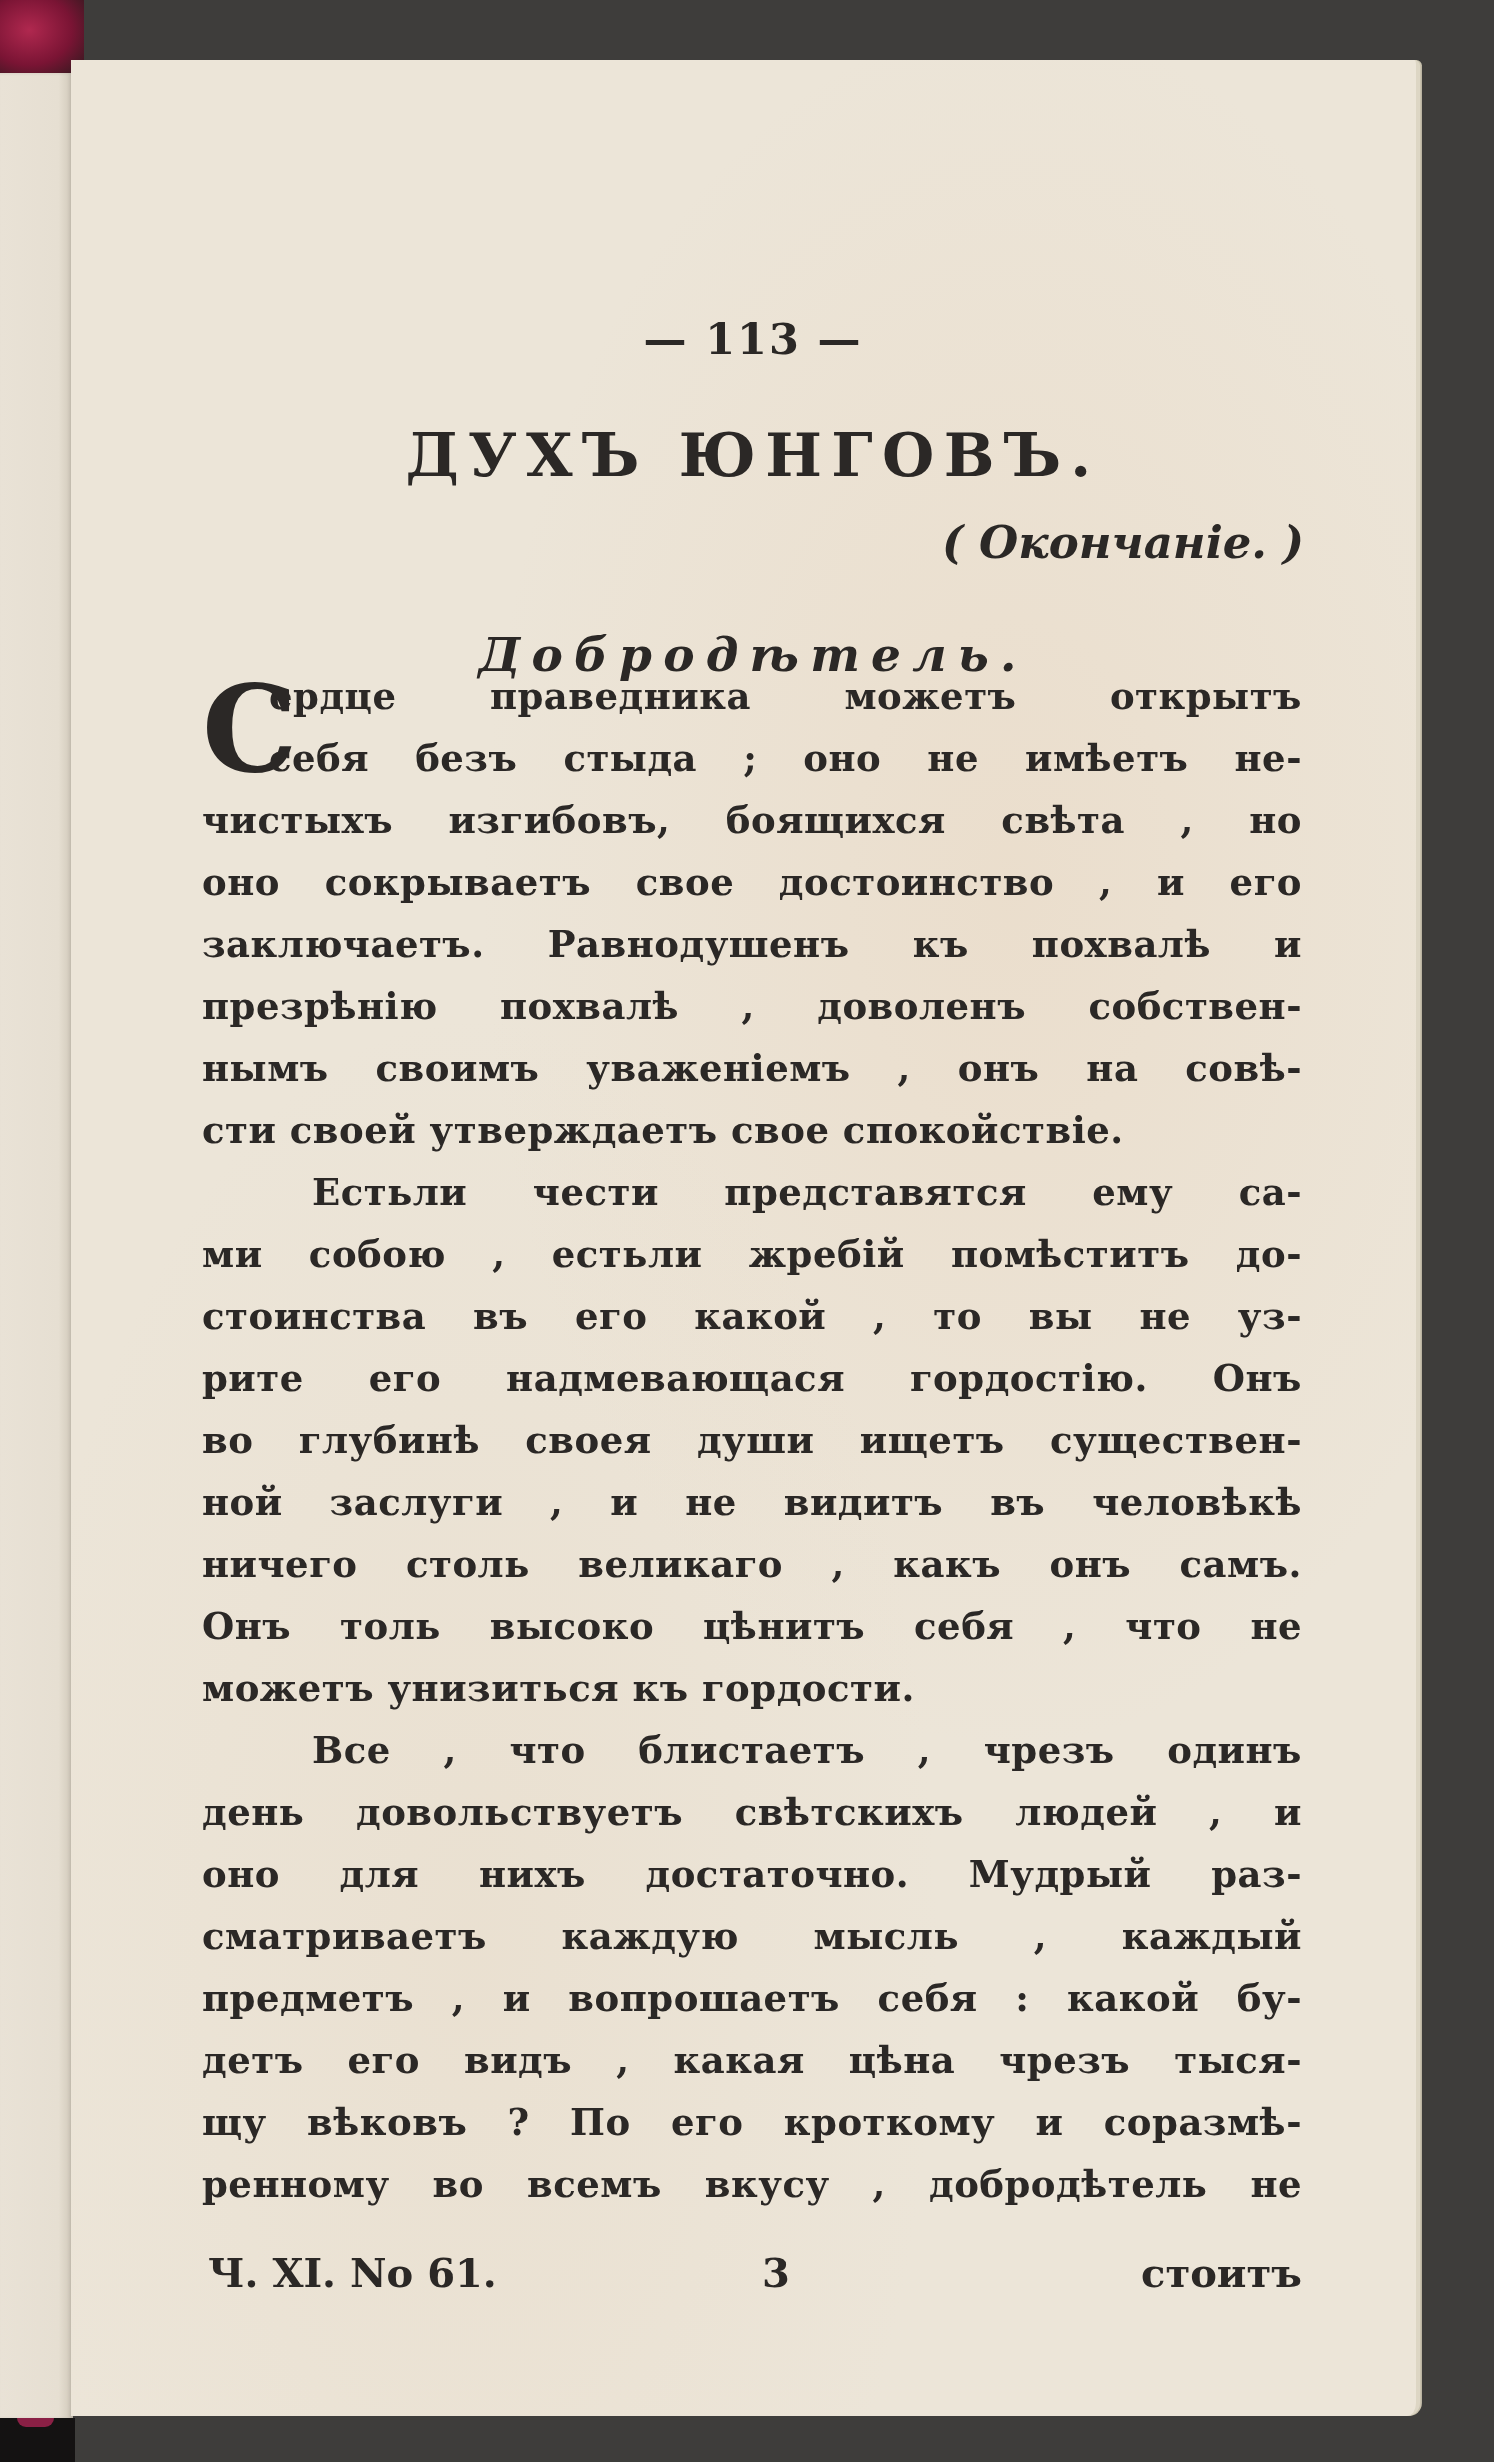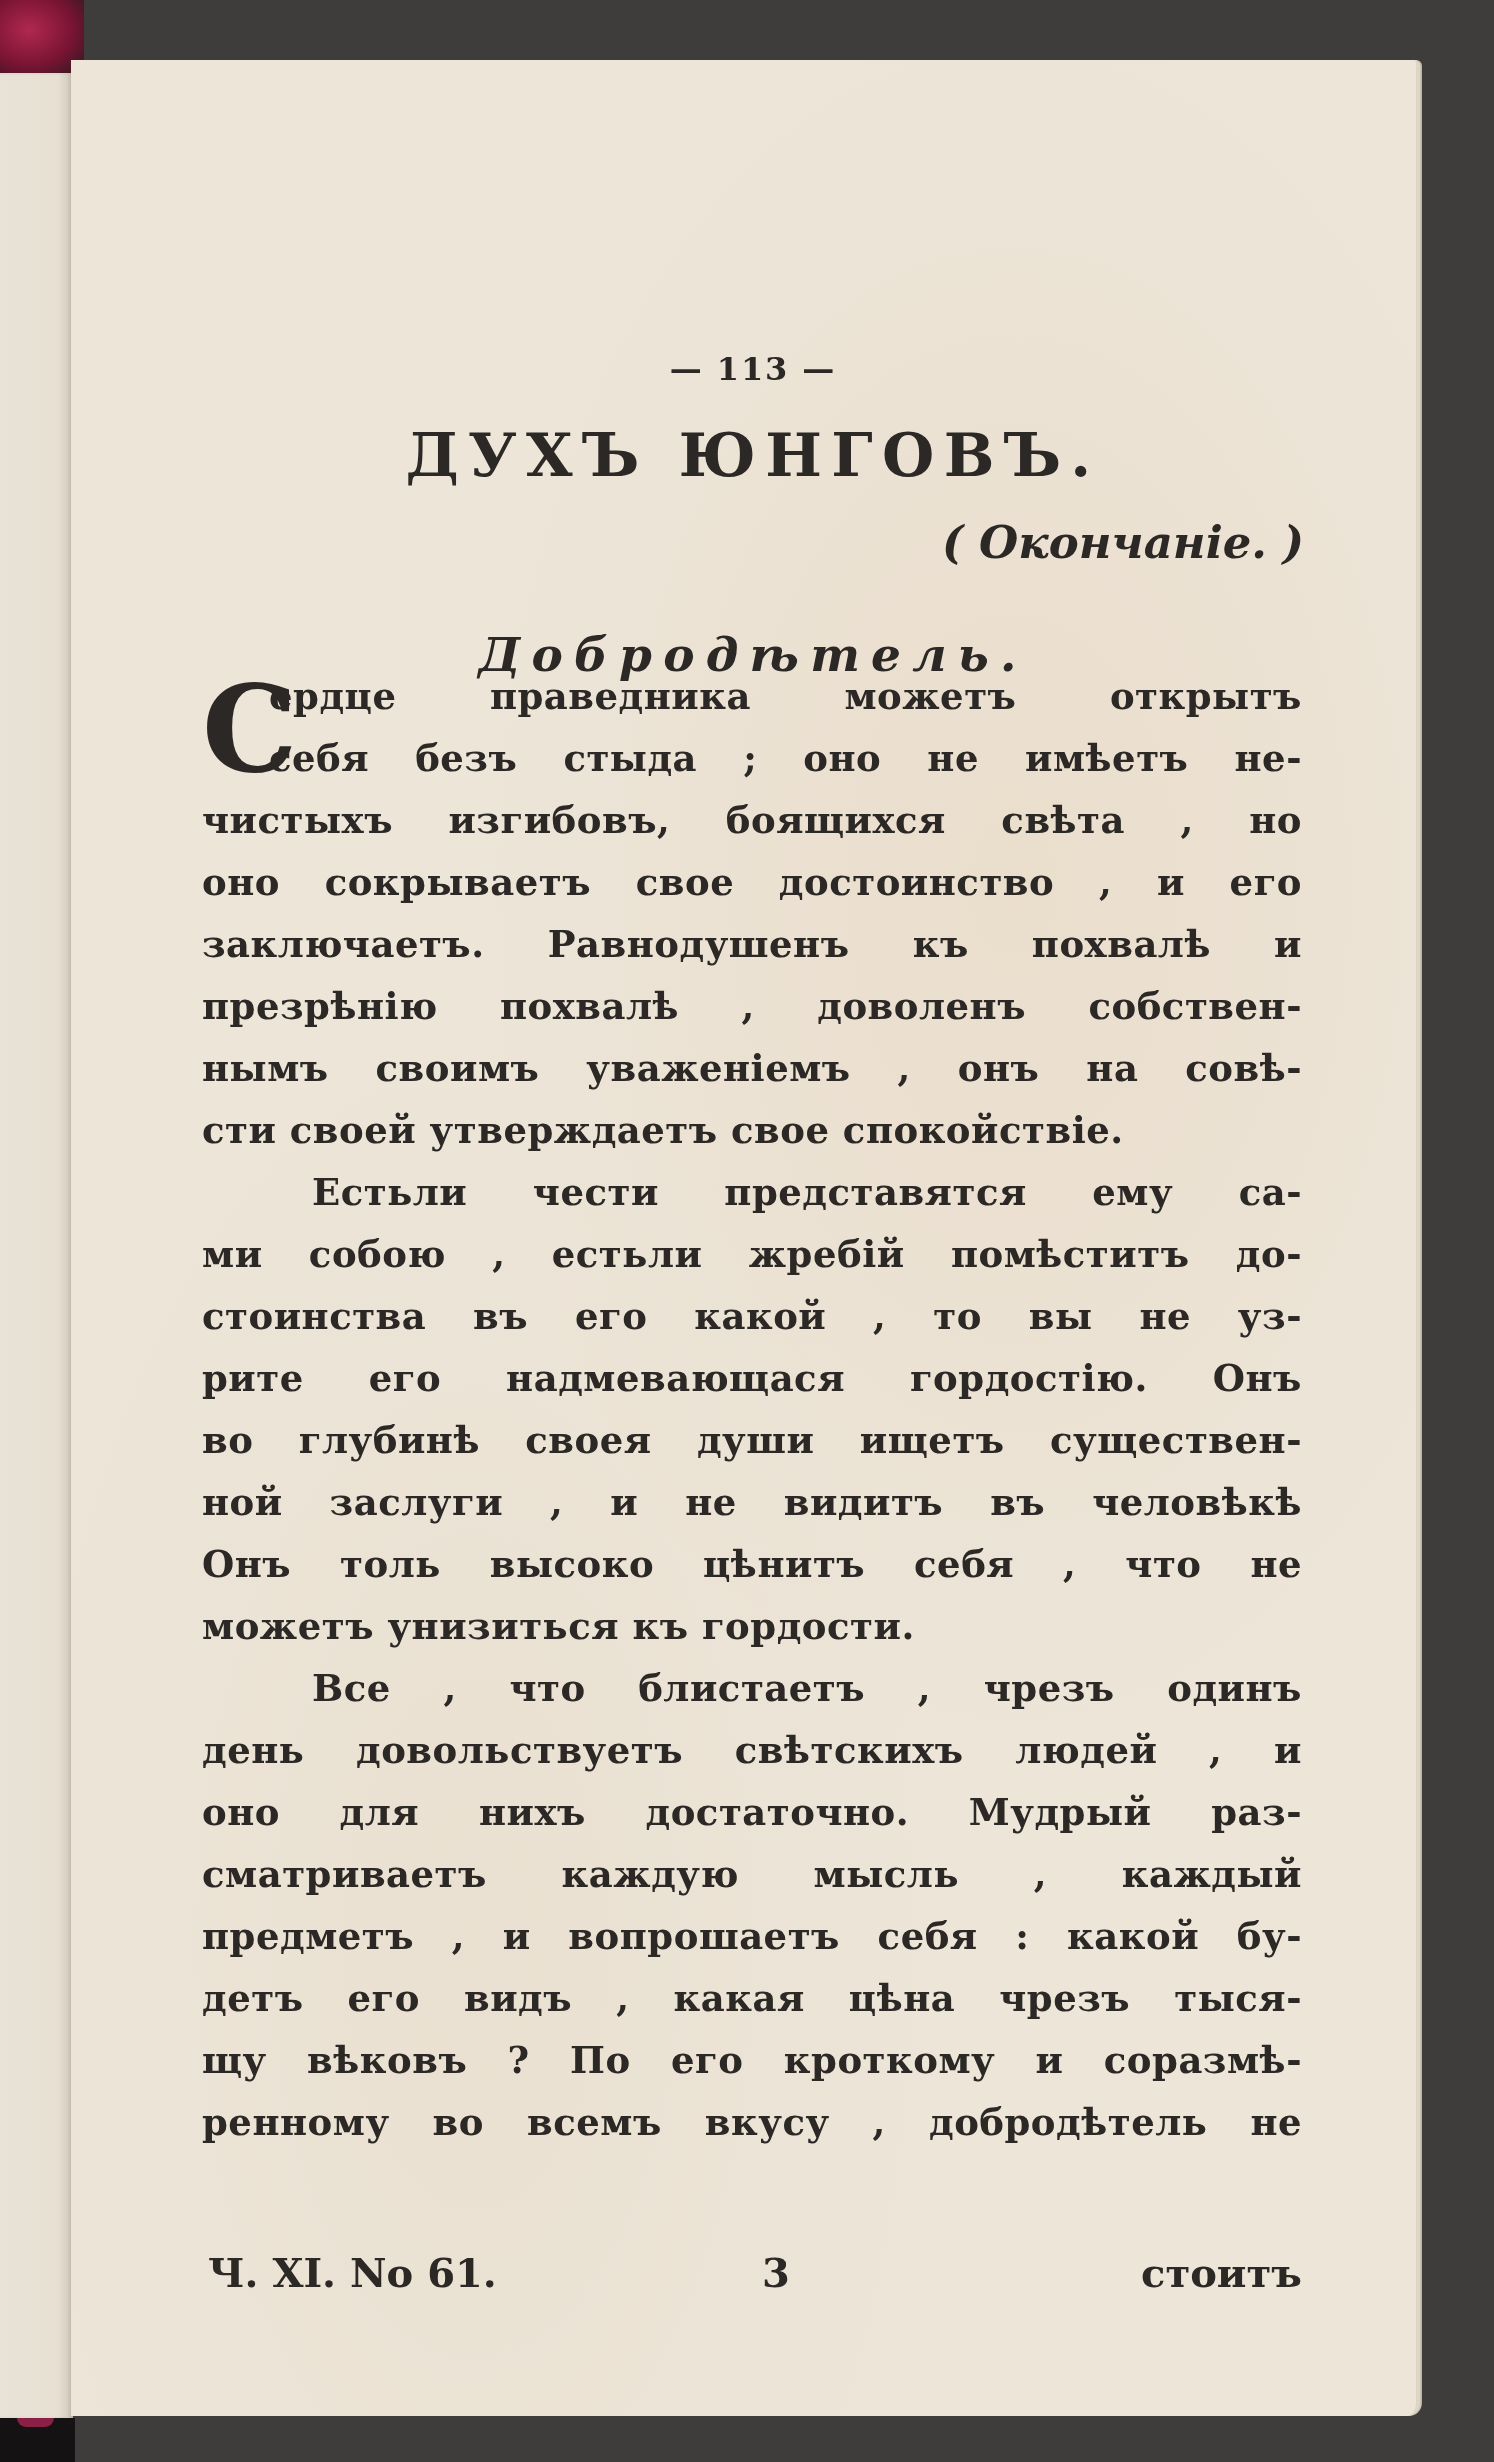--- a/index.html
+++ b/index.html
@@ -34,21 +34,21 @@
       border-right:4.7px solid #ddd6c4;
       border-radius:0 5.6px 13px 0;
       box-shadow: 1.9px 0 0 #c9c2ae;
     }
     .content {
       position:absolute; left:131px; top:0; width:1102px;
       color:#2b2826;
     }
     .page-number {
       position:absolute; top:254px; left:0; width:100%; text-align:center;
-      font-size:32px; font-weight:bold; letter-spacing:1.9px;margin-top:36px;
+      font-size:43px; font-weight:bold; letter-spacing:1.9px;
     }
     .title {
       position:absolute; top:360px; left:0; width:100%; text-align:center;
       font-size:60px; font-weight:bold; letter-spacing:9.3px;
     }
     .subtitle {
       position:absolute; top:456px; left:0; width:100%; text-align:right;
       font-size:45px; font-style:italic; font-weight:bold;
     }
     .section {
@@ -106,20 +106,21 @@
         <div class="line last">сти своей утверждаетъ свое спокойствіе.</div>
       </div>
 
       <div>
         <div class="line indent">Естьли чести представятся ему са-</div>
         <div class="line">ми собою , естьли жребій помѣститъ до-</div>
         <div class="line">стоинства въ его какой , то вы не уз-</div>
         <div class="line">рите его надмевающася гордостію. Онъ</div>
         <div class="line">во глубинѣ своея души ищетъ существен-</div>
         <div class="line">ной заслуги , и не видитъ въ человѣкѣ</div>
+        <div class="line">ничего столь великаго , какъ онъ самъ.</div>
         <div class="line">Онъ толь высоко цѣнитъ себя , что не</div>
         <div class="line last">можетъ унизиться къ гордости.</div>
       </div>
 
       <div>
         <div class="line indent">Все , что блистаетъ , чрезъ одинъ</div>
         <div class="line">день довольствуетъ свѣтскихъ людей , и</div>
         <div class="line">оно для нихъ достаточно. Мудрый раз-</div>
         <div class="line">сматриваетъ каждую мысль , каждый</div>
         <div class="line">предметъ , и вопрошаетъ себя : какой бу-</div>

